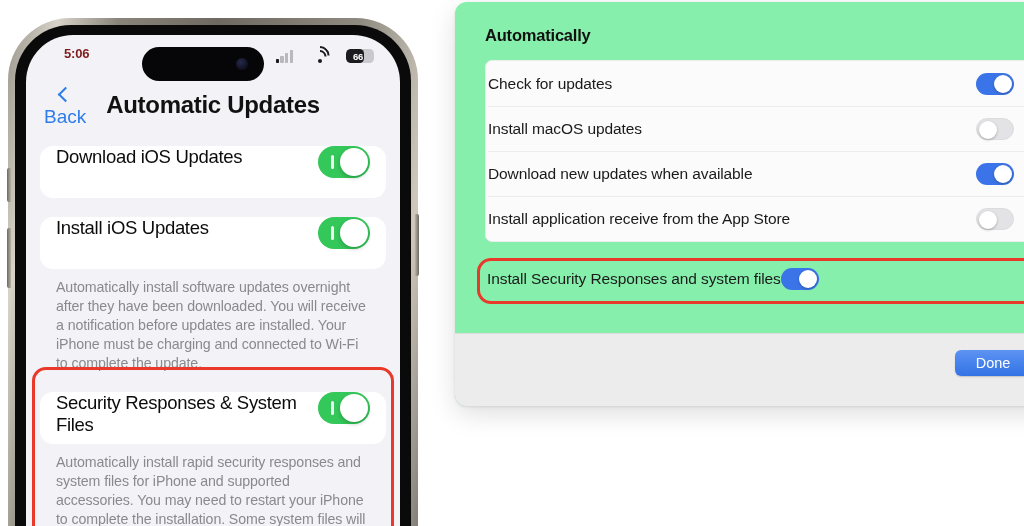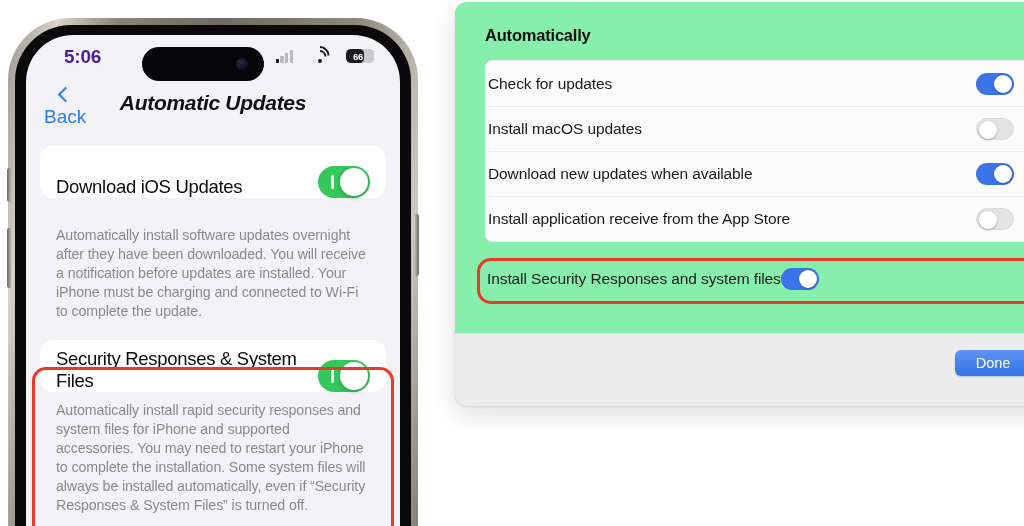--- a/index.html
+++ b/index.html
@@ -34,21 +34,21 @@
     border-radius:56px 56px 0 0;background:#0a0a0a;
   }
   .phone-screen{
     position:absolute;left:18px;top:17px;width:374px;height:503px;
     border-radius:47px 47px 0 0;background:#f2f2f7;overflow:hidden;
   }
 
   
   .statusbar{position:relative;height:48px;}
   .sb-time{
-    position:absolute;left:38px;top:11px;font-size:19px;font-weight:bold;color:#4c1d95;
+    position:absolute;left:38px;top:11px;font-size:13px;font-weight:bold;color:#7f1d1d;
     letter-spacing:-.2px;
   }
   .island{
     position:absolute;left:116px;top:12px;width:122px;height:34px;border-radius:17px;
     background:#060608;
   }
   .island-cam{
     position:absolute;right:16px;top:11px;width:12px;height:12px;border-radius:50%;
     background:radial-gradient(circle at 40% 35%,#262a4a 0%,#14142a 55%,#090912 100%);
   }
@@ -85,30 +85,30 @@
   .nav-back{
     position:absolute;left:18px;top:6px;display:flex;align-items:center;gap:5px;
     color:#2f7dea;font-size:19px;flex-direction:column;
   }
   .chev-l{
     width:9px;height:9px;border-left:2.6px solid #2f7dea;border-bottom:2.6px solid #2f7dea;
     transform:rotate(45deg);margin-bottom:1px;
   }
   .nav-title{
     position:absolute;left:0;top:8px;width:100%;text-align:center;
-    font-size:21px;font-weight:bold;color:#111;letter-spacing:-.3px;font-style:italic;
+    font-size:24px;font-weight:bold;color:#111;letter-spacing:-.3px;
   }
 
   
   .ios-body{padding:0 14px;}
   .ios-card{
     background:#fff;border-radius:13px;padding:0 16px;
   }
   .ios-row{
-    display:flex;align-items:flex-end;justify-content:space-between;height:52px;
+    display:flex;align-items:flex-start;justify-content:space-between;height:52px;
   }
   .ios-label{font-size:18.5px;color:#0b0b0c;letter-spacing:-.3px;}
   .ios-foot{
     font-size:14.2px;line-height:19px;color:#8a8a8e;padding:9px 16px 0 16px;letter-spacing:-.1px;
   }
   .gap18{height:19px;}
 
   
   .sw-ios{
     position:relative;width:52px;height:32px;border-radius:16px;background:#34c759;flex:0 0 auto;
@@ -227,20 +227,29 @@
             <span class="ios-label">Download iOS Updates</span>
             <span class="sw-ios">
               <span class="bar"></span>
                 <span class="knob"></span>
             </span>
           </div>
         </div>
 
         <div class="gap18"></div>
 
+        <div class="ios-card">
+          <div class="ios-row">
+            <span class="ios-label">Install iOS Updates</span>
+            <span class="sw-ios">
+              <span class="bar"></span>
+                <span class="knob"></span>
+            </span>
+          </div>
+        </div>
 
         <div class="ios-foot">Automatically install software updates overnight after they have been downloaded. You will receive a notification before updates are installed. Your iPhone must be charging and connected to Wi-Fi to complete the update.</div>
 
         <div class="gap18"></div>
 
         <div class="ios-card">
           <div class="ios-row">
             <span class="ios-label">Security Responses &amp; System Files</span>
             <span class="sw-ios">
               <span class="bar"></span>

